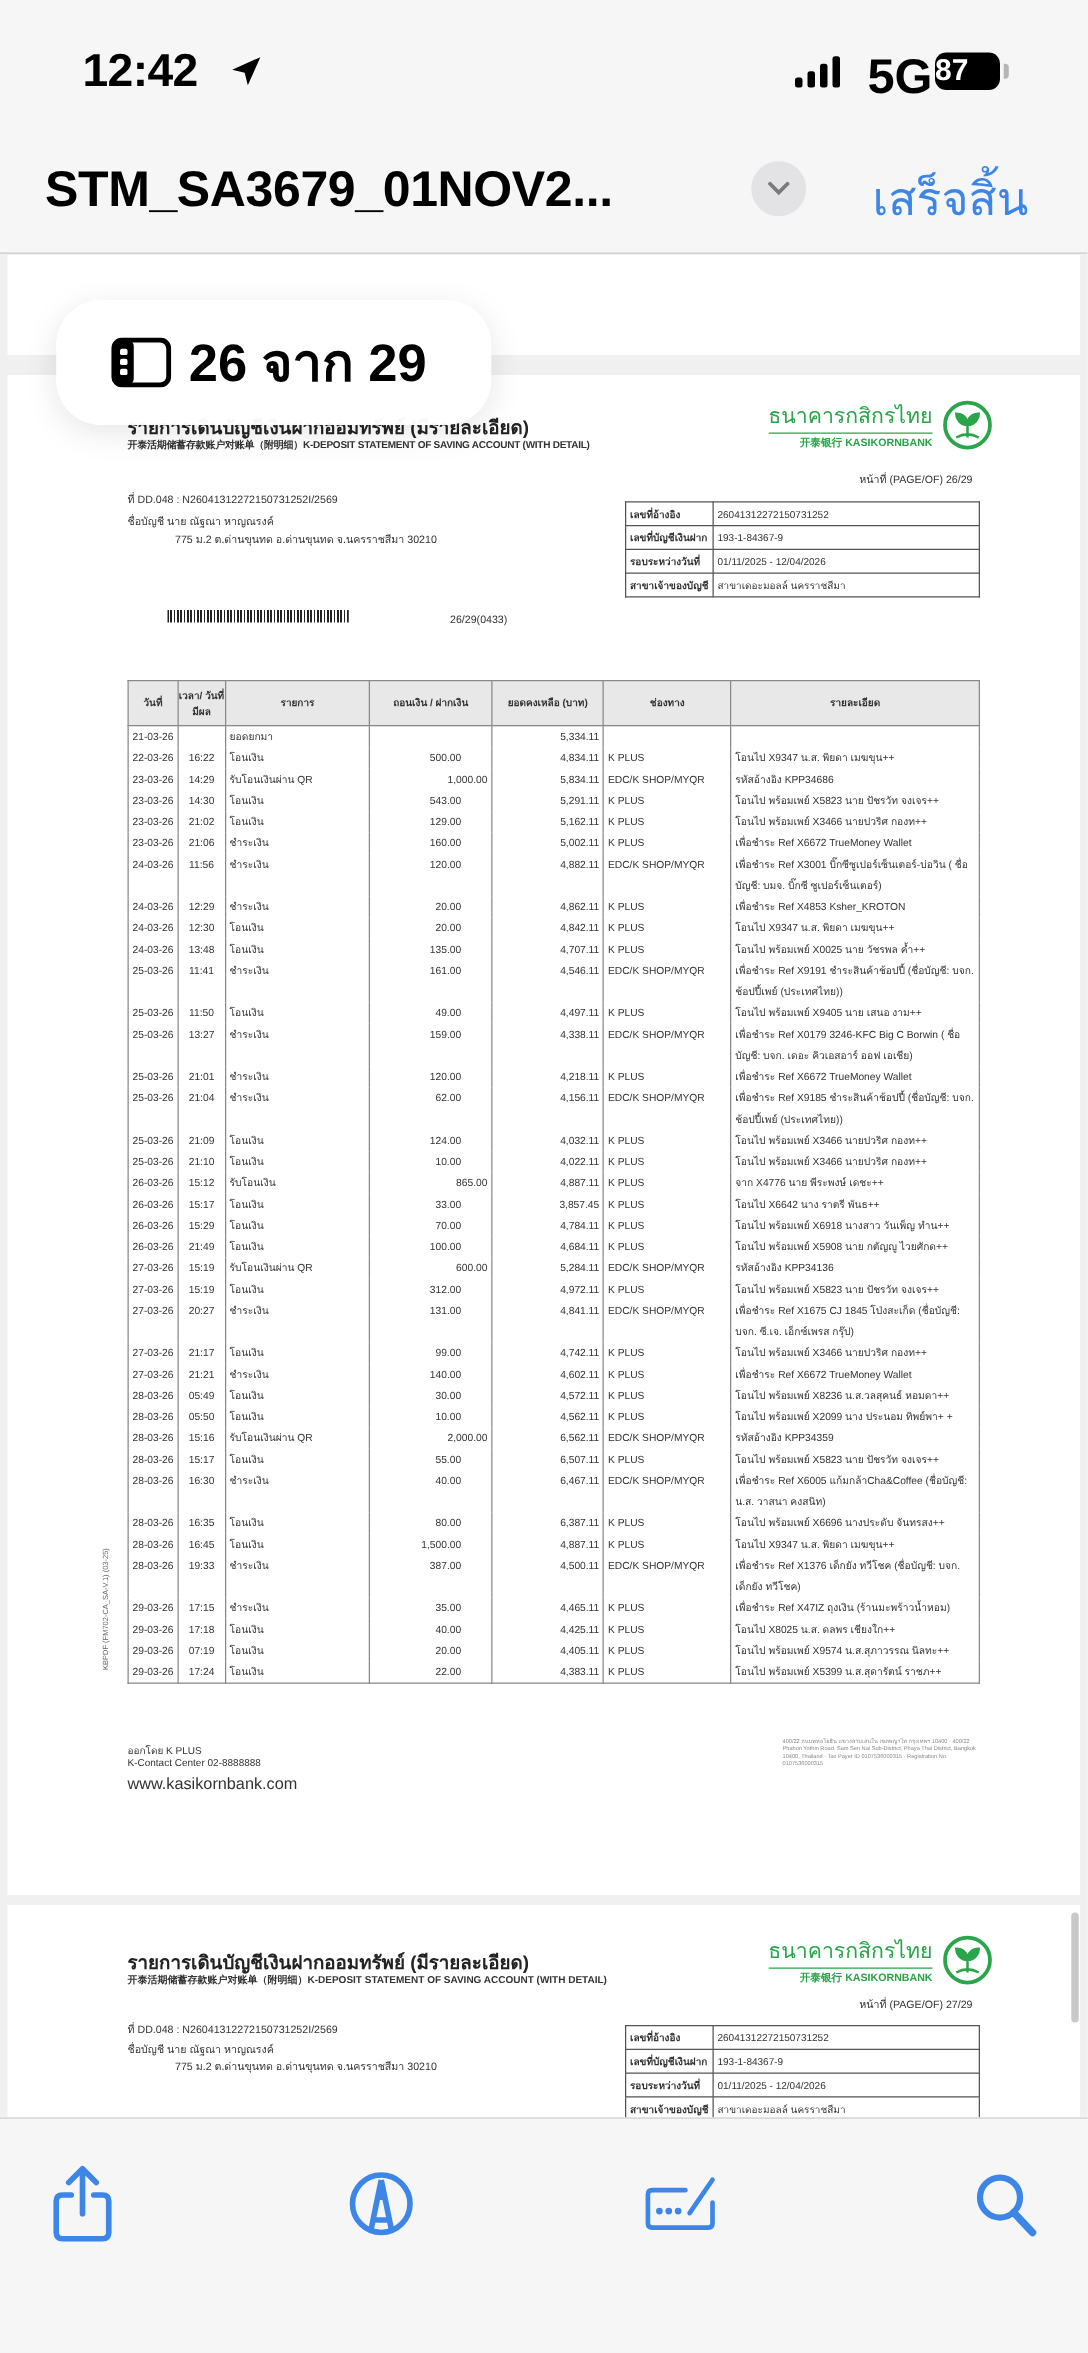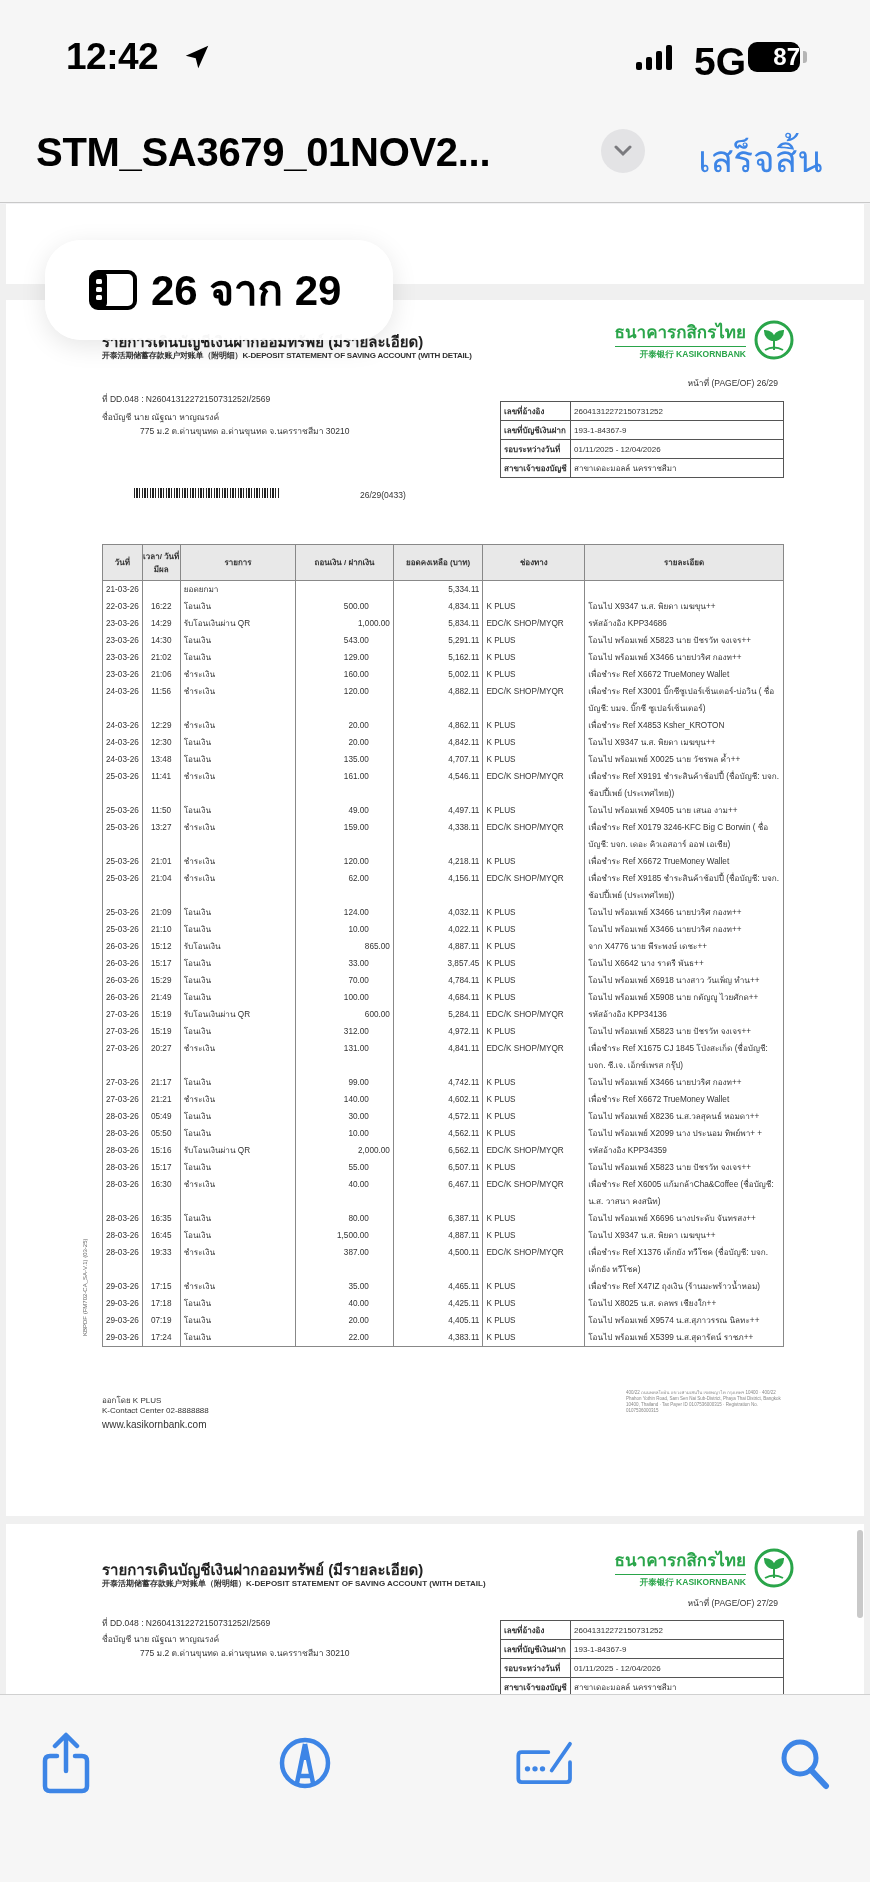--- a/index.html
+++ b/index.html
@@ -3,21 +3,21 @@
 <meta charset="utf-8">
 <style>
   * { box-sizing: border-box; margin: 0; padding: 0; }
   html, body { width: 870px; height: 1882px; overflow: hidden; background: #f2f2f4; font-family: "Liberation Sans", "DejaVu Sans", sans-serif; color: #000; }
   .status-bar { position: absolute; left: 0; top: 0; width: 870px; height: 105px; background: #f6f6f6; }
   .status-time { position: absolute; left: 66px; top: 36px; font-size: 37px; font-weight: bold; letter-spacing: -0.5px; }
   .loc-icon { position: absolute; left: 182px; top: 42px; width: 30px; height: 30px; }
   .signal { position: absolute; left: 636px; top: 44px; display: flex; align-items: flex-end; gap: 4px; height: 26px; }
   .signal span { width: 6px; background: #000; border-radius: 2px; display: block; }
   .net { position: absolute; left: 694px; top: 40px; font-size: 39px; font-weight: bold; }
-  .battery { position: absolute; left: 748px; top: 42px; width: 52px; height: 30px; background: #000; border-radius: 9px; color: #fff; font-weight: bold; font-size: 24px; display: flex; align-items: center; justify-content: flex-end; }
+  .battery { position: absolute; left: 748px; top: 42px; width: 52px; height: 30px; background: #000; border-radius: 9px; color: #fff; font-weight: bold; font-size: 24px; display: flex; align-items: center; justify-content: flex-start; }
   .battery-cap { position: absolute; left: 803px; top: 51px; width: 4px; height: 12px; background: #b5b5b5; border-radius: 0 3px 3px 0; }
 
   .nav-bar { position: absolute; left: 0; top: 105px; width: 870px; height: 98px; background: #f6f6f6; border-bottom: 1px solid #c8c8c8; }
   .doc-title { position: absolute; left: 36px; top: 25px; font-size: 40px; font-weight: bold; letter-spacing: -0.3px; white-space: nowrap; }
   .chev-btn { position: absolute; left: 601px; top: 24px; width: 44px; height: 44px; border-radius: 50%; background: #e3e3e5; display: flex; align-items: center; justify-content: center; }
   .done-btn { position: absolute; left: 698px; top: 24px; font-size: 37px; color: #3d85e6; }
 
   .viewer { position: absolute; left: 0; top: 204px; width: 870px; height: 1490px; background: #f0f0f0; overflow: hidden; }
   .page { position: absolute; left: 6px; width: 858px; background: #fff; }
   .page-prev { top: 0; height: 80px; }
@@ -26,21 +26,21 @@
 
   .page-indicator { position: absolute; left: 45px; top: 240px; width: 348px; height: 100px; border-radius: 36px; background: rgba(255,255,255,0.96); box-shadow: 0 6px 26px rgba(0,0,0,0.10); display: flex; align-items: center; padding-left: 44px; z-index: 5; }
   .pi-icon { width: 48px; height: 40px; margin-right: 14px; }
   .pi-text { font-size: 42px; font-weight: bold; }
 
   
   .st-title { position: absolute; left: 96px; top: 30px; font-size: 15px; font-weight: bold; color: #222; }
   .st-sub { position: absolute; left: 96px; top: 50px; font-size: 8px; font-weight: bold; color: #333; letter-spacing: -0.2px; }
   .logo { position: absolute; right: 70px; top: 18px; display: flex; align-items: center; gap: 8px; }
   .logo-text { text-align: right; color: #2aa54a; }
-  .logo-th { font-size: 17px; font-weight: bold; border-bottom: 1.5px solid #2aa54a; padding-bottom: 1px; }
+  .logo-th { font-size: 17px; font-weight: normal; border-bottom: 1.5px solid #2aa54a; padding-bottom: 1px; }
   .logo-en { font-size: 8.5px; font-weight: bold; margin-top: 2px; }
   .logo-mark { width: 40px; height: 40px; }
   .page-of { position: absolute; right: 86px; top: 76px; font-size: 8.5px; color: #333; }
   .ref-no { position: absolute; left: 96px; top: 92px; font-size: 8.5px; color: #333; }
   .acct-name { position: absolute; left: 96px; top: 110px; font-size: 8.5px; color: #333; }
   .acct-addr { position: absolute; left: 134px; top: 124px; font-size: 8.5px; color: #333; }
   .info-table { position: absolute; left: 494px; top: 101px; width: 284px; border-collapse: collapse; font-size: 8px; }
   .info-table td { border: 1px solid #555; height: 19px; padding: 0 3px; color: #333; }
   .info-table td.k { font-weight: bold; width: 70px; white-space: nowrap; }
   .barcode { position: absolute; left: 128px; top: 188px; width: 145px; height: 10px; background: repeating-linear-gradient(90deg,#222 0 1px,#fff 1px 2px,#222 2px 4px,#fff 4px 5px,#222 5px 6px,#fff 6px 8px); }
@@ -52,21 +52,21 @@
   .tx-table tr:last-child td { border-bottom: 1px solid #888; }
   .tx-table td.num { text-align: right; }
   .tx-table td.c { text-align: center; }
   .tx-table td.det { white-space: normal; line-height: 17px; }
   .col-date { width: 38px; } .col-time { width: 38px; } .col-item { width: 116px; } .col-amt { width: 98px; } .col-bal { width: 90px; } .col-ch { width: 102px; } .col-det { width: 200px; }
   .amt-out { padding-right: 24px !important; }
 
   .side-code { position: absolute; left: 76px; top: 1036px; font-size: 6px; color: #666; transform: rotate(-90deg); transform-origin: left top; white-space: nowrap; }
   .foot-issued { position: absolute; left: 96px; top: 1094px; font-size: 8px; color: #333; }
   .foot-contact { position: absolute; left: 96px; top: 1106px; font-size: 8px; color: #333; }
-  .foot-web { position: absolute; left: 96px; top: 1119px; font-size: 10px; color: #333; }
+  .foot-web { position: absolute; left: 96px; top: 1119px; font-size: 13px; color: #333; }
   .foot-addr { position: absolute; left: 620px; top: 1090px; font-size: 4.5px; color: #888; line-height: 6px; width: 160px; }
 
   .np-title { position: absolute; left: 96px; top: 34px; font-size: 15px; font-weight: bold; color: #222; }
   .np-sub { position: absolute; left: 96px; top: 54px; font-size: 8px; font-weight: bold; color: #333; }
   .np-pageof { position: absolute; right: 86px; top: 72px; font-size: 8.5px; color: #333; }
   .np-ref { position: absolute; left: 96px; top: 92px; font-size: 8.5px; color: #333; }
   .np-name { position: absolute; left: 96px; top: 108px; font-size: 8.5px; color: #333; }
   .np-addr { position: absolute; left: 134px; top: 122px; font-size: 8.5px; color: #333; }
   .np-info { top: 96px; }
 

